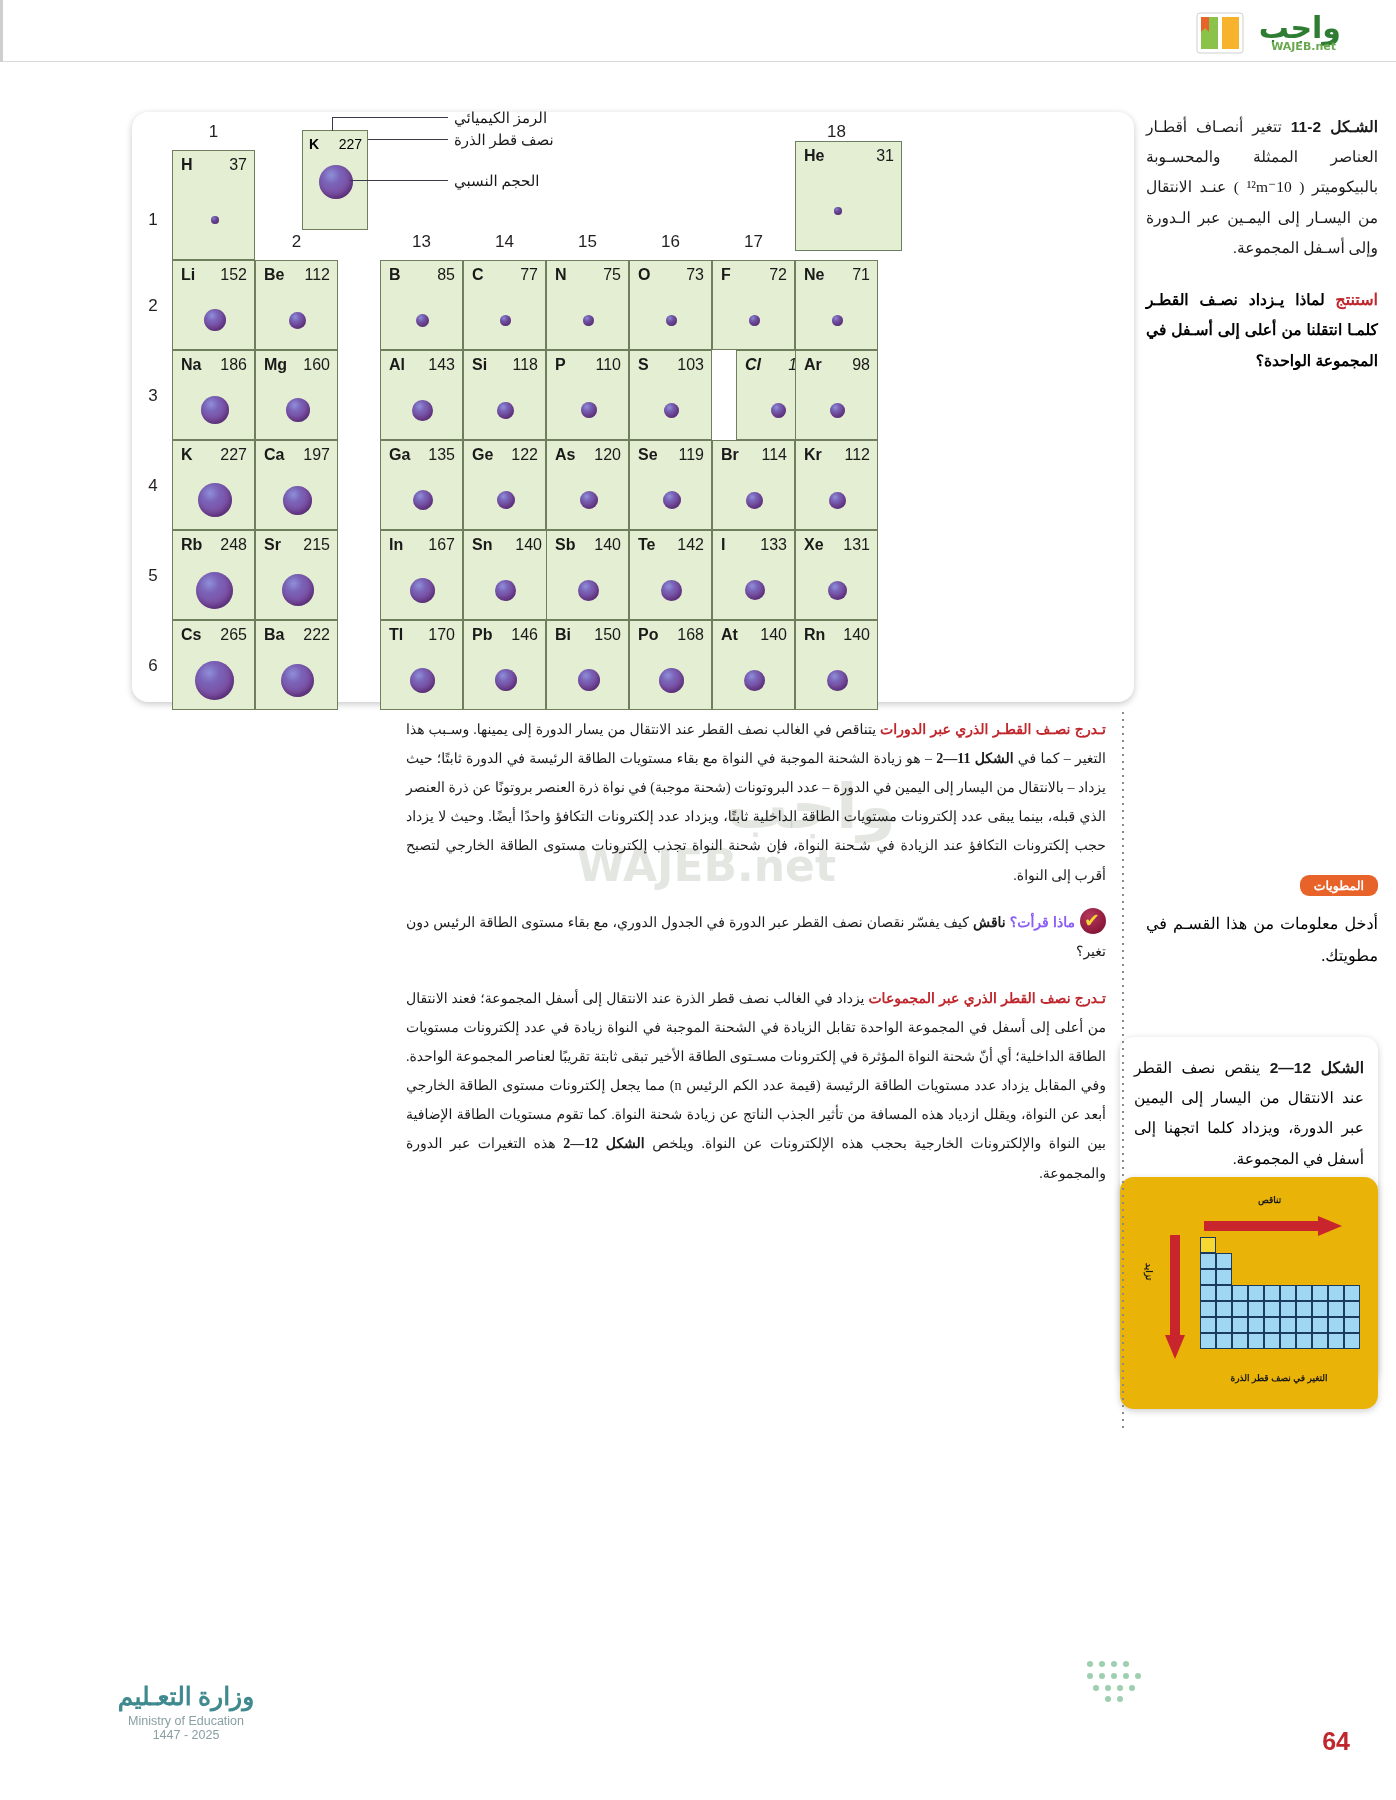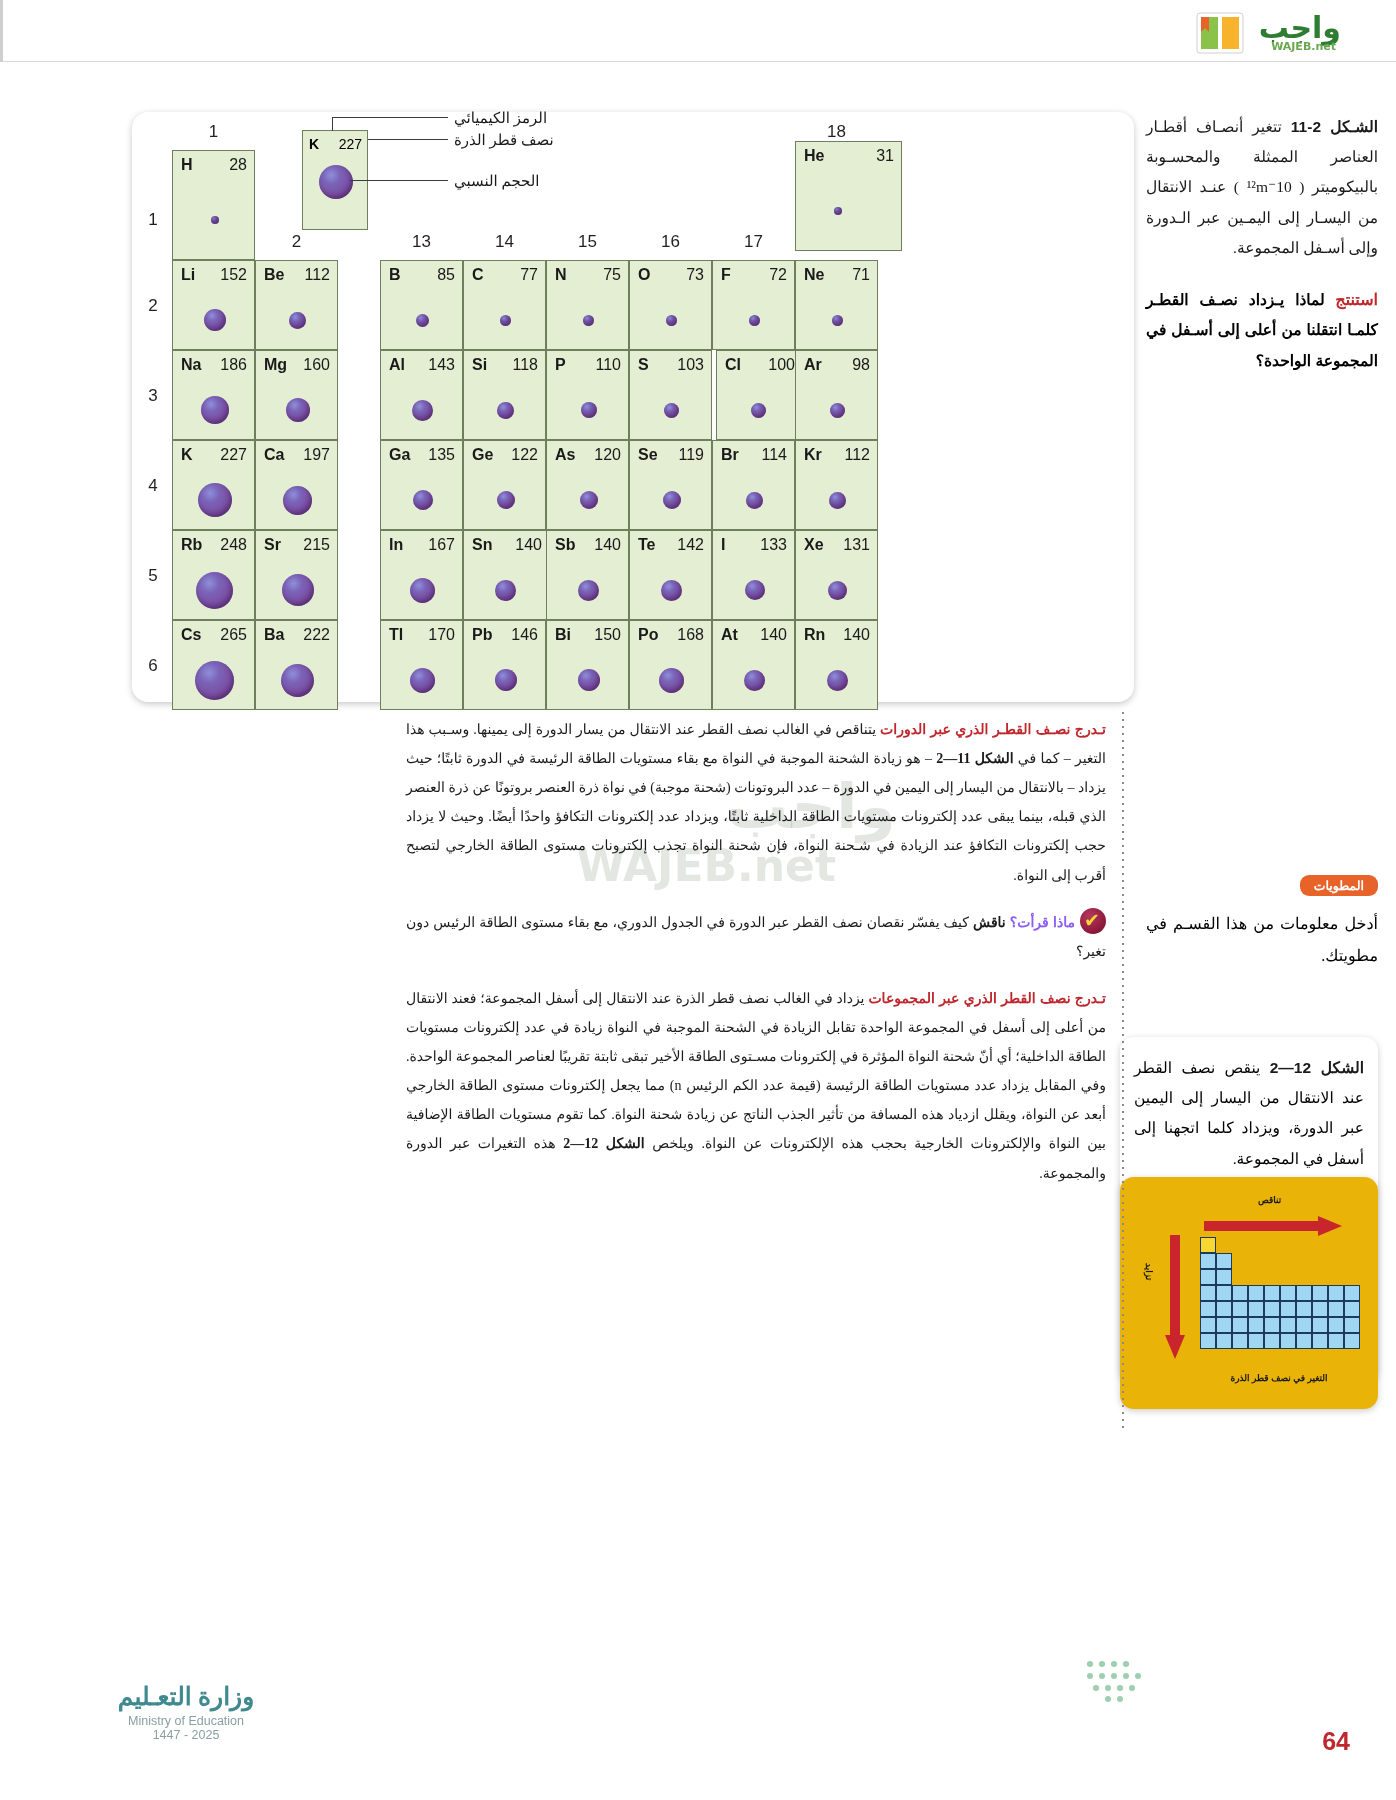--- a/index.html
+++ b/index.html
@@ -239,21 +239,21 @@
         <div class="grp-label" style="left: 591.5px; top: 120px;">17</div>
         <div class="grp-label" style="left: 674.5px; top: 10px;">18</div>
         <div class="period-label" style="left: 8px; top: 98px;">1</div>
         <div class="period-label" style="left: 8px; top: 184px;">2</div>
         <div class="period-label" style="left: 8px; top: 274px;">3</div>
         <div class="period-label" style="left: 8px; top: 364px;">4</div>
         <div class="period-label" style="left: 8px; top: 454px;">5</div>
         <div class="period-label" style="left: 8px; top: 544px;">6</div>
         <div class="cell" style="left: 40px; top: 38px; width: 83px; height: 110px;">
           <span class="sym">H</span>
-          <span class="val">28</span>
+          <span class="val">37</span>
           <span class="atom" style="width: 8px; height: 8px; left: 38px; top: 65px;"></span>
         </div>
         <div class="cell" style="left: 663px; top: 29px; width: 107px; height: 110px;">
           <span class="sym">He</span>
           <span class="val">31</span>
           <span class="atom" style="width: 8px; height: 8px; left: 38px; top: 65px;"></span>
         </div>
         <div class="cell" style="left: 40px; top: 148px; width: 83px; height: 90px;">
           <span class="sym">Li</span>
           <span class="val">152</span>
@@ -317,21 +317,21 @@
         <div class="cell" style="left: 414px; top: 238px; width: 83px; height: 90px;">
           <span class="sym">P</span>
           <span class="val">110</span>
           <span class="atom" style="width: 16px; height: 16px; left: 34px; top: 51px;"></span>
         </div>
         <div class="cell" style="left: 497px; top: 238px; width: 83px; height: 90px;">
           <span class="sym">S</span>
           <span class="val">103</span>
           <span class="atom" style="width: 15px; height: 15px; left: 34px; top: 52px;"></span>
         </div>
-        <div class="cell" style="left: 584px; top: 238px; width: 87px; height: 90px;">
+        <div class="cell" style="left: 604px; top: 238px; width: 87px; height: 90px; font-style: italic;">
           <span class="sym">Cl</span>
           <span class="val">100</span>
           <span class="atom" style="width: 15px; height: 15px; left: 34px; top: 52px;"></span>
         </div>
         <div class="cell" style="left: 663px; top: 238px; width: 83px; height: 90px;">
           <span class="sym">Ar</span>
           <span class="val">98</span>
           <span class="atom" style="width: 15px; height: 15px; left: 34px; top: 52px;"></span>
         </div>
         <div class="cell" style="left: 40px; top: 328px; width: 83px; height: 90px;">

